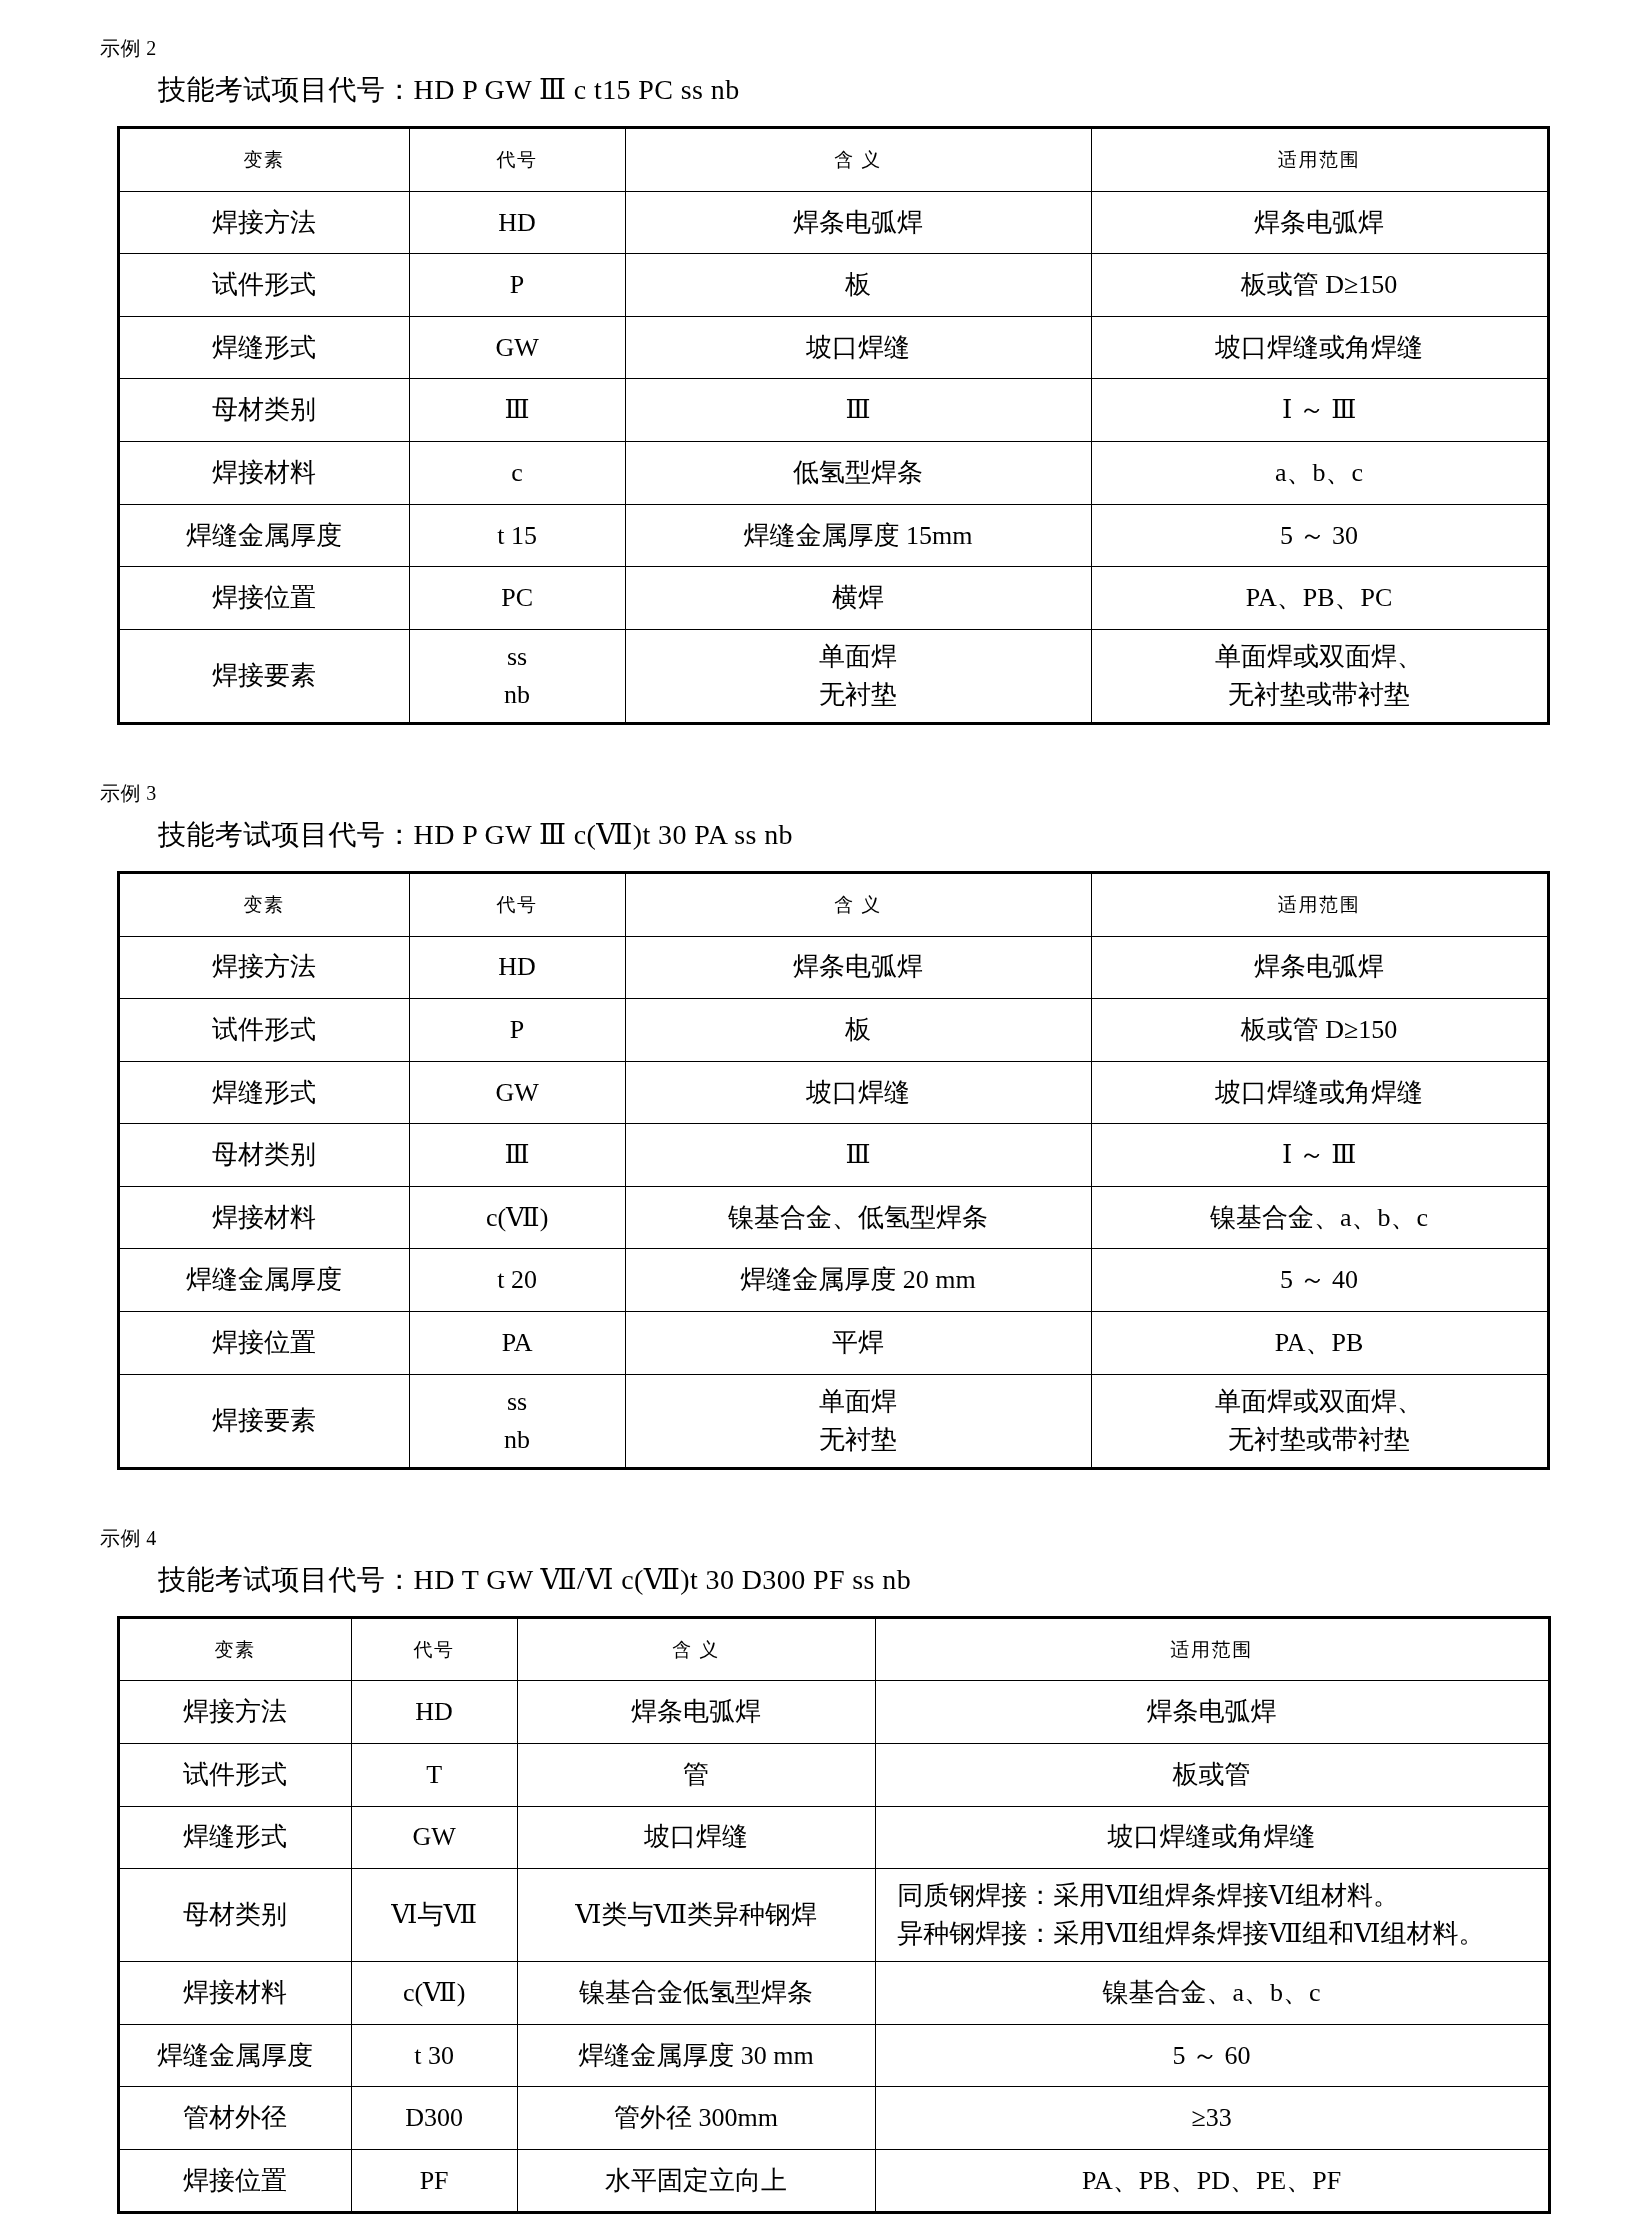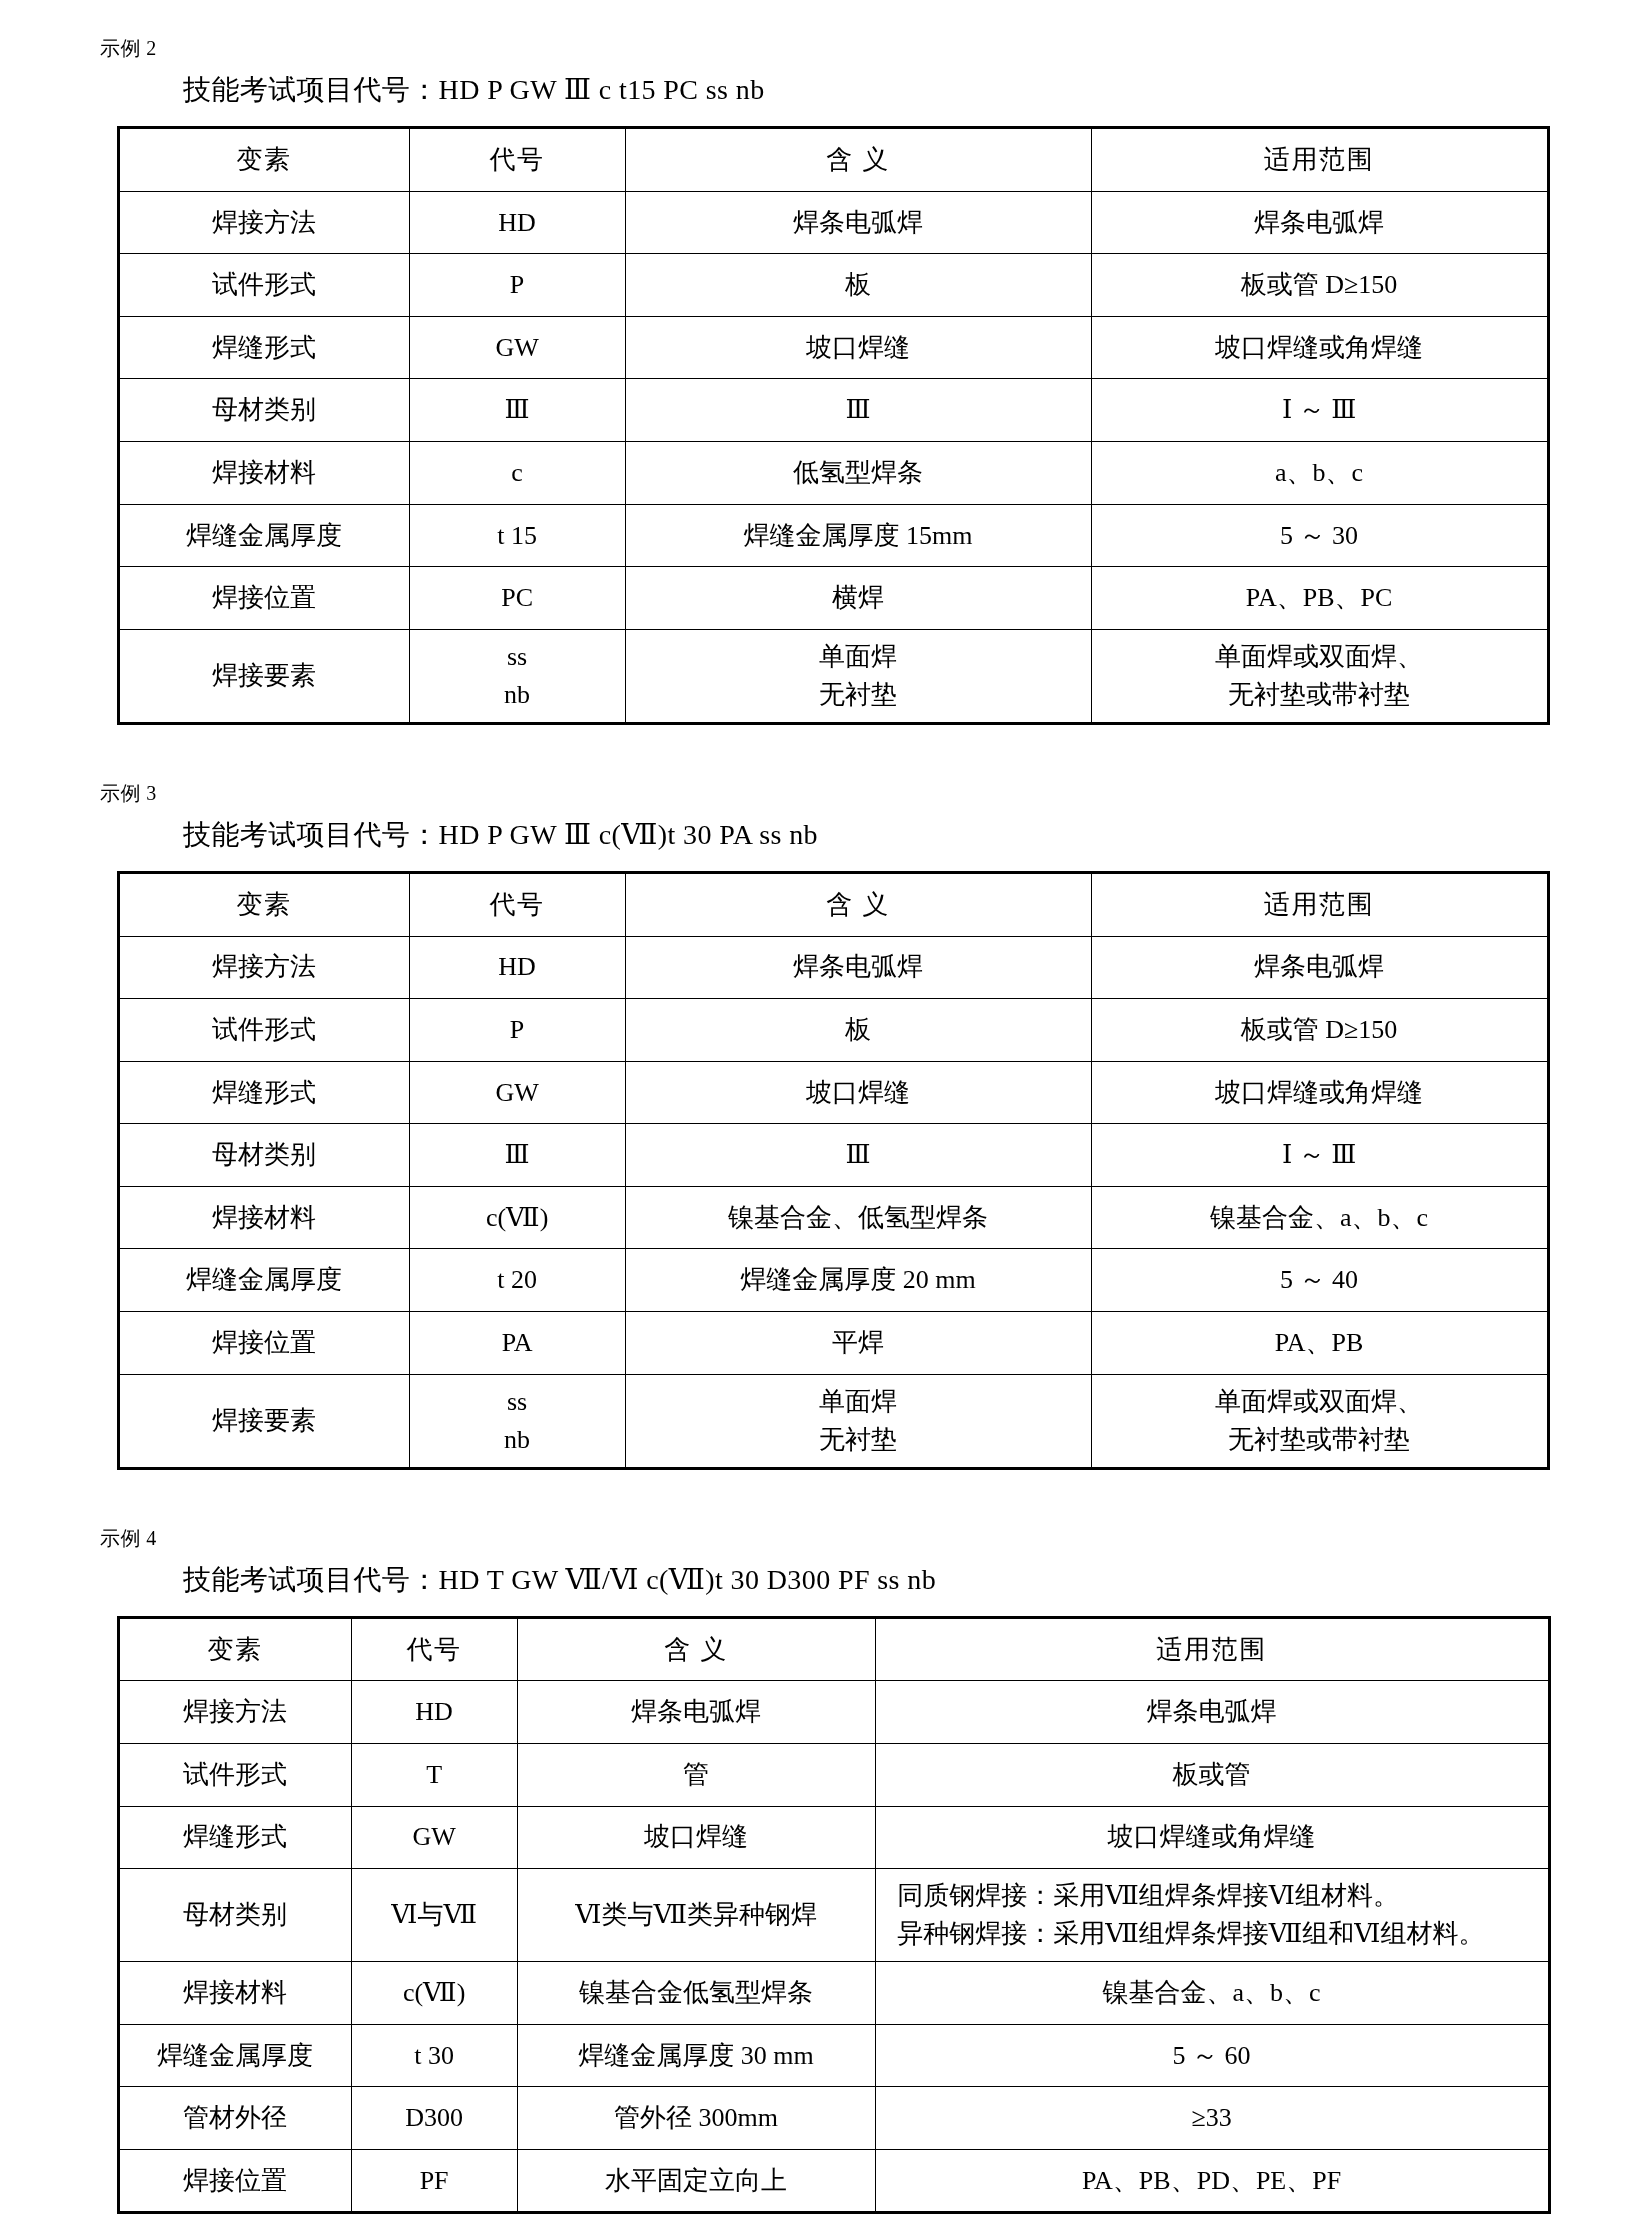--- a/index.html
+++ b/index.html
@@ -25,21 +25,21 @@
   }
   .ex-title {
     font-size: 20px;
     line-height: 1.5;
     margin-bottom: 5px;
     letter-spacing: 0.4px;
   }
   .ex-code {
     font-size: 28px;
     line-height: 1.6;
-    margin-left: 83px;
+    margin-left: 58px;
     margin-bottom: 13.3px;
     letter-spacing: 0.4px;
     white-space: nowrap;
   }
   table.wtab {
     border-collapse: collapse;
     width: 1430px;
     margin-left: 16.6px;
     table-layout: fixed;
     border: 3.3px solid #000;
@@ -47,21 +47,21 @@
   table.wtab td {
     border: 1.2px solid #000;
     text-align: center;
     vertical-align: middle;
     font-size: 26px;
     line-height: 1.45;
     padding: 8.3px 5px;
     height: 45px;
   }
   table.wtab tr.head td {
-    font-size: 26px;
+    font-size: 19px;
     letter-spacing: 1.7px;
     margin-left: 28px;
   }
   .cellline {
     display: block;
   }
   
   .t23 col.c1 { width: 291px; }
   .t23 col.c2 { width: 216px; }
   .t23 col.c3 { width: 466px; }

